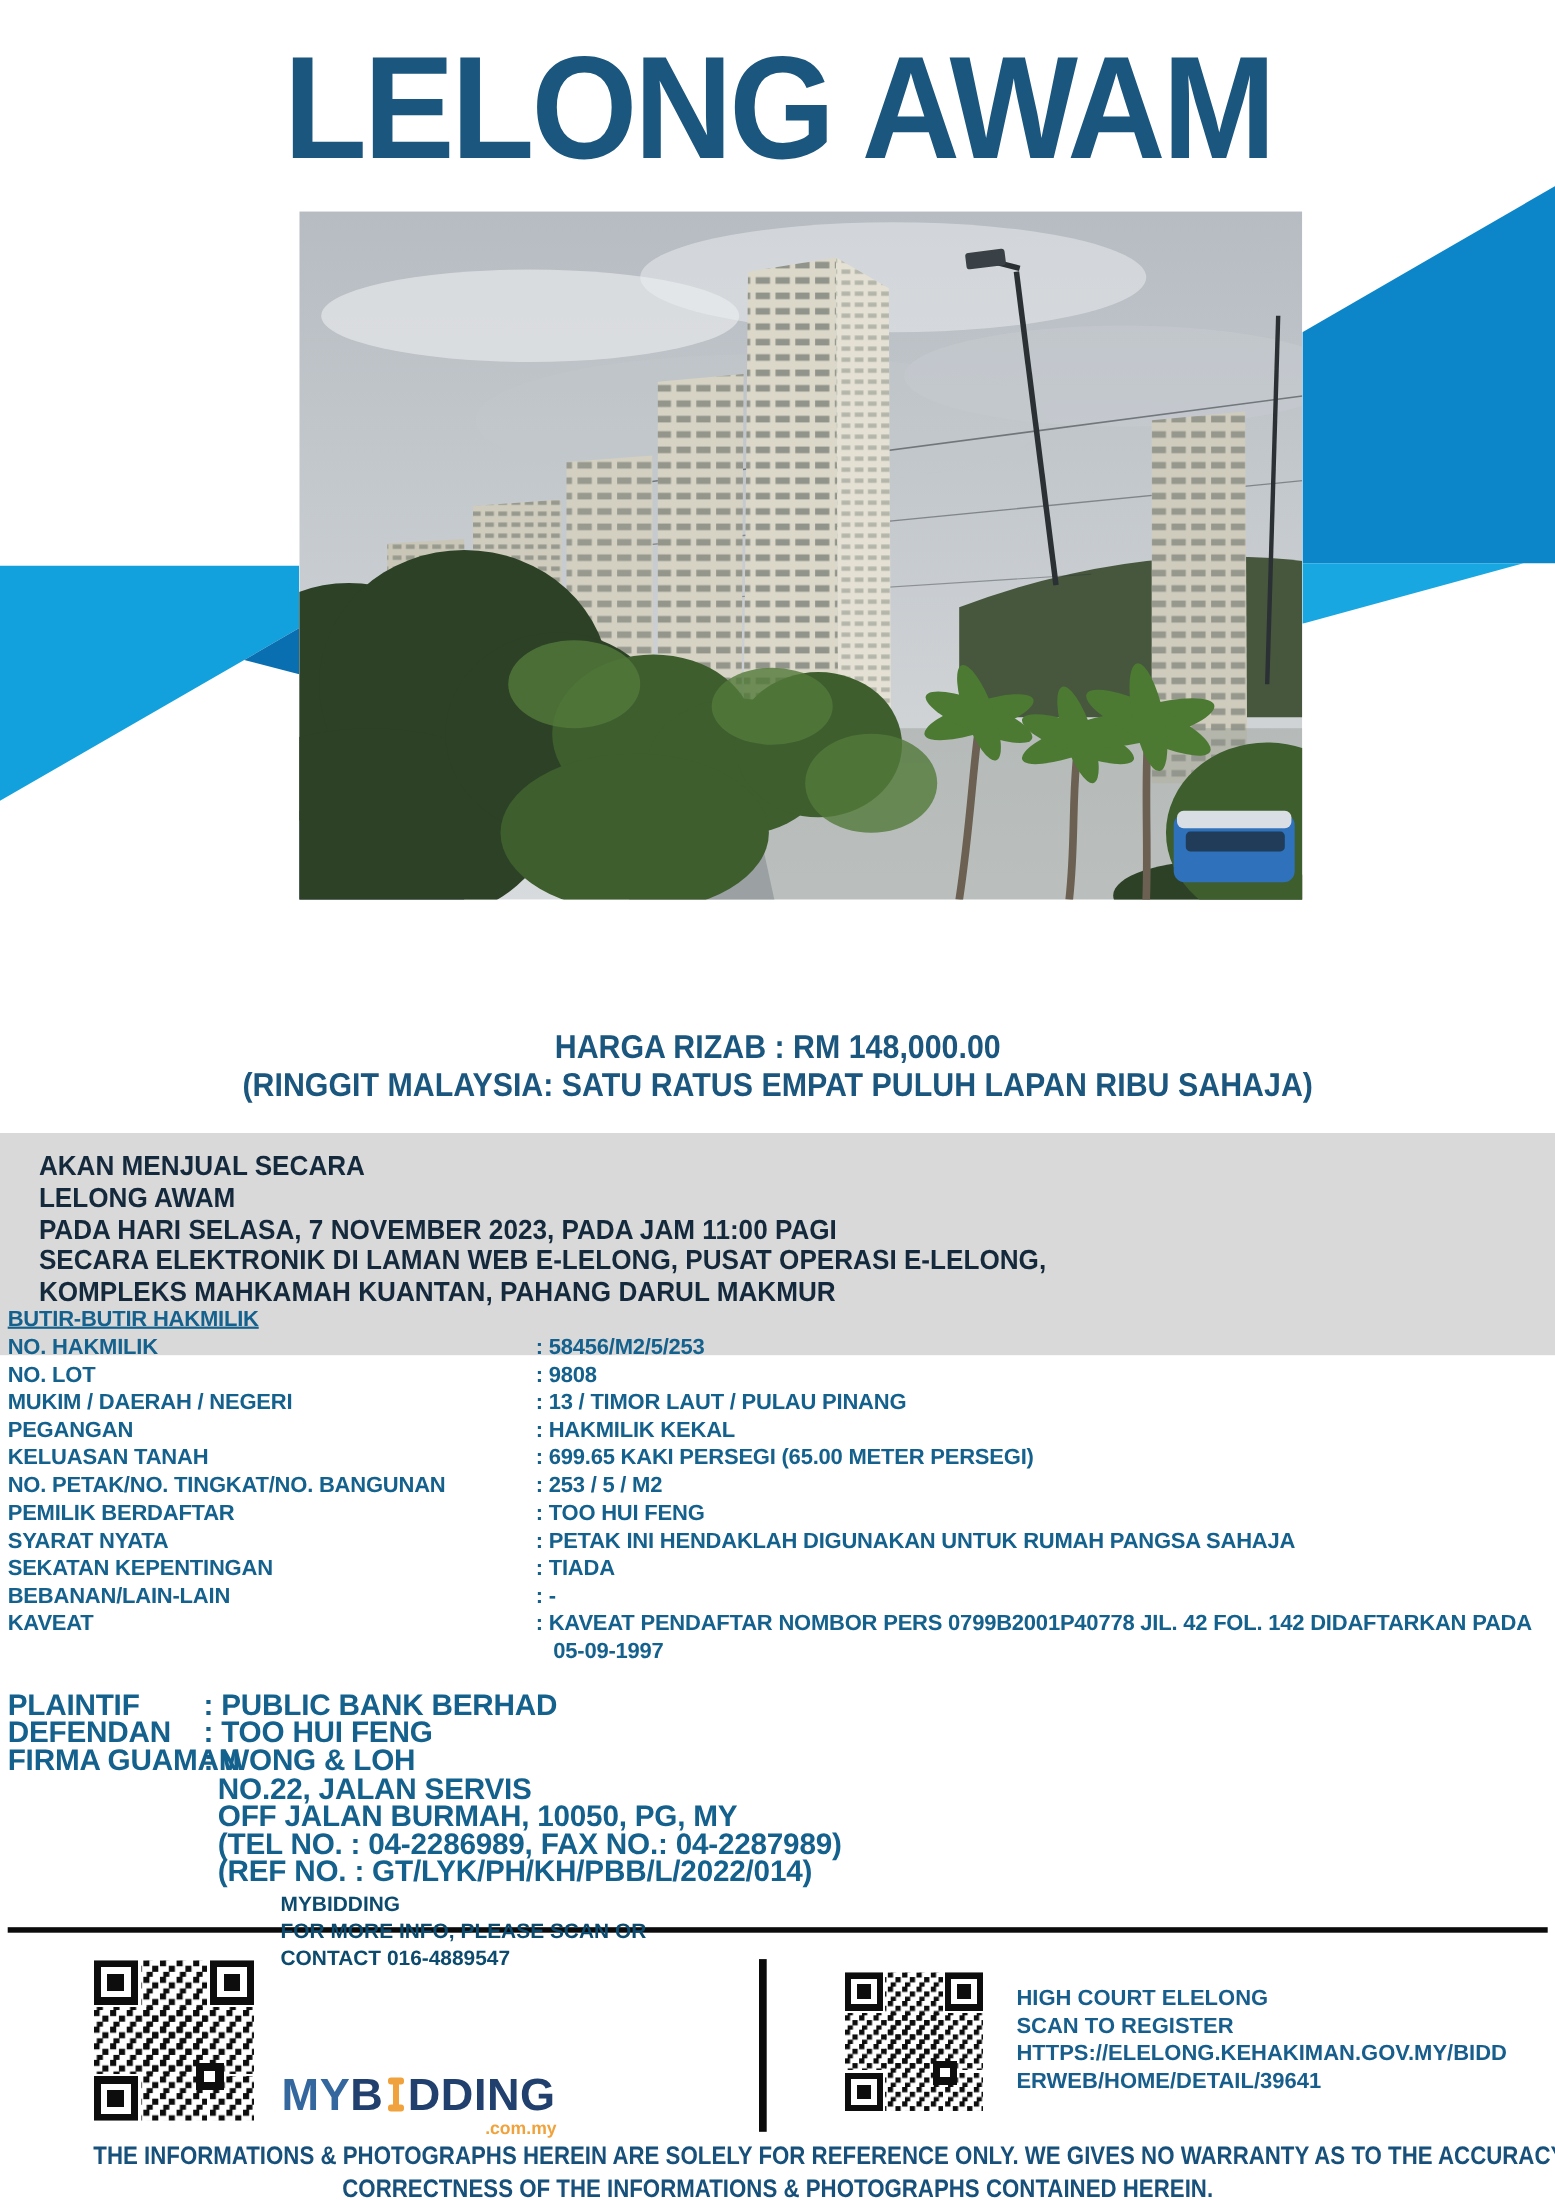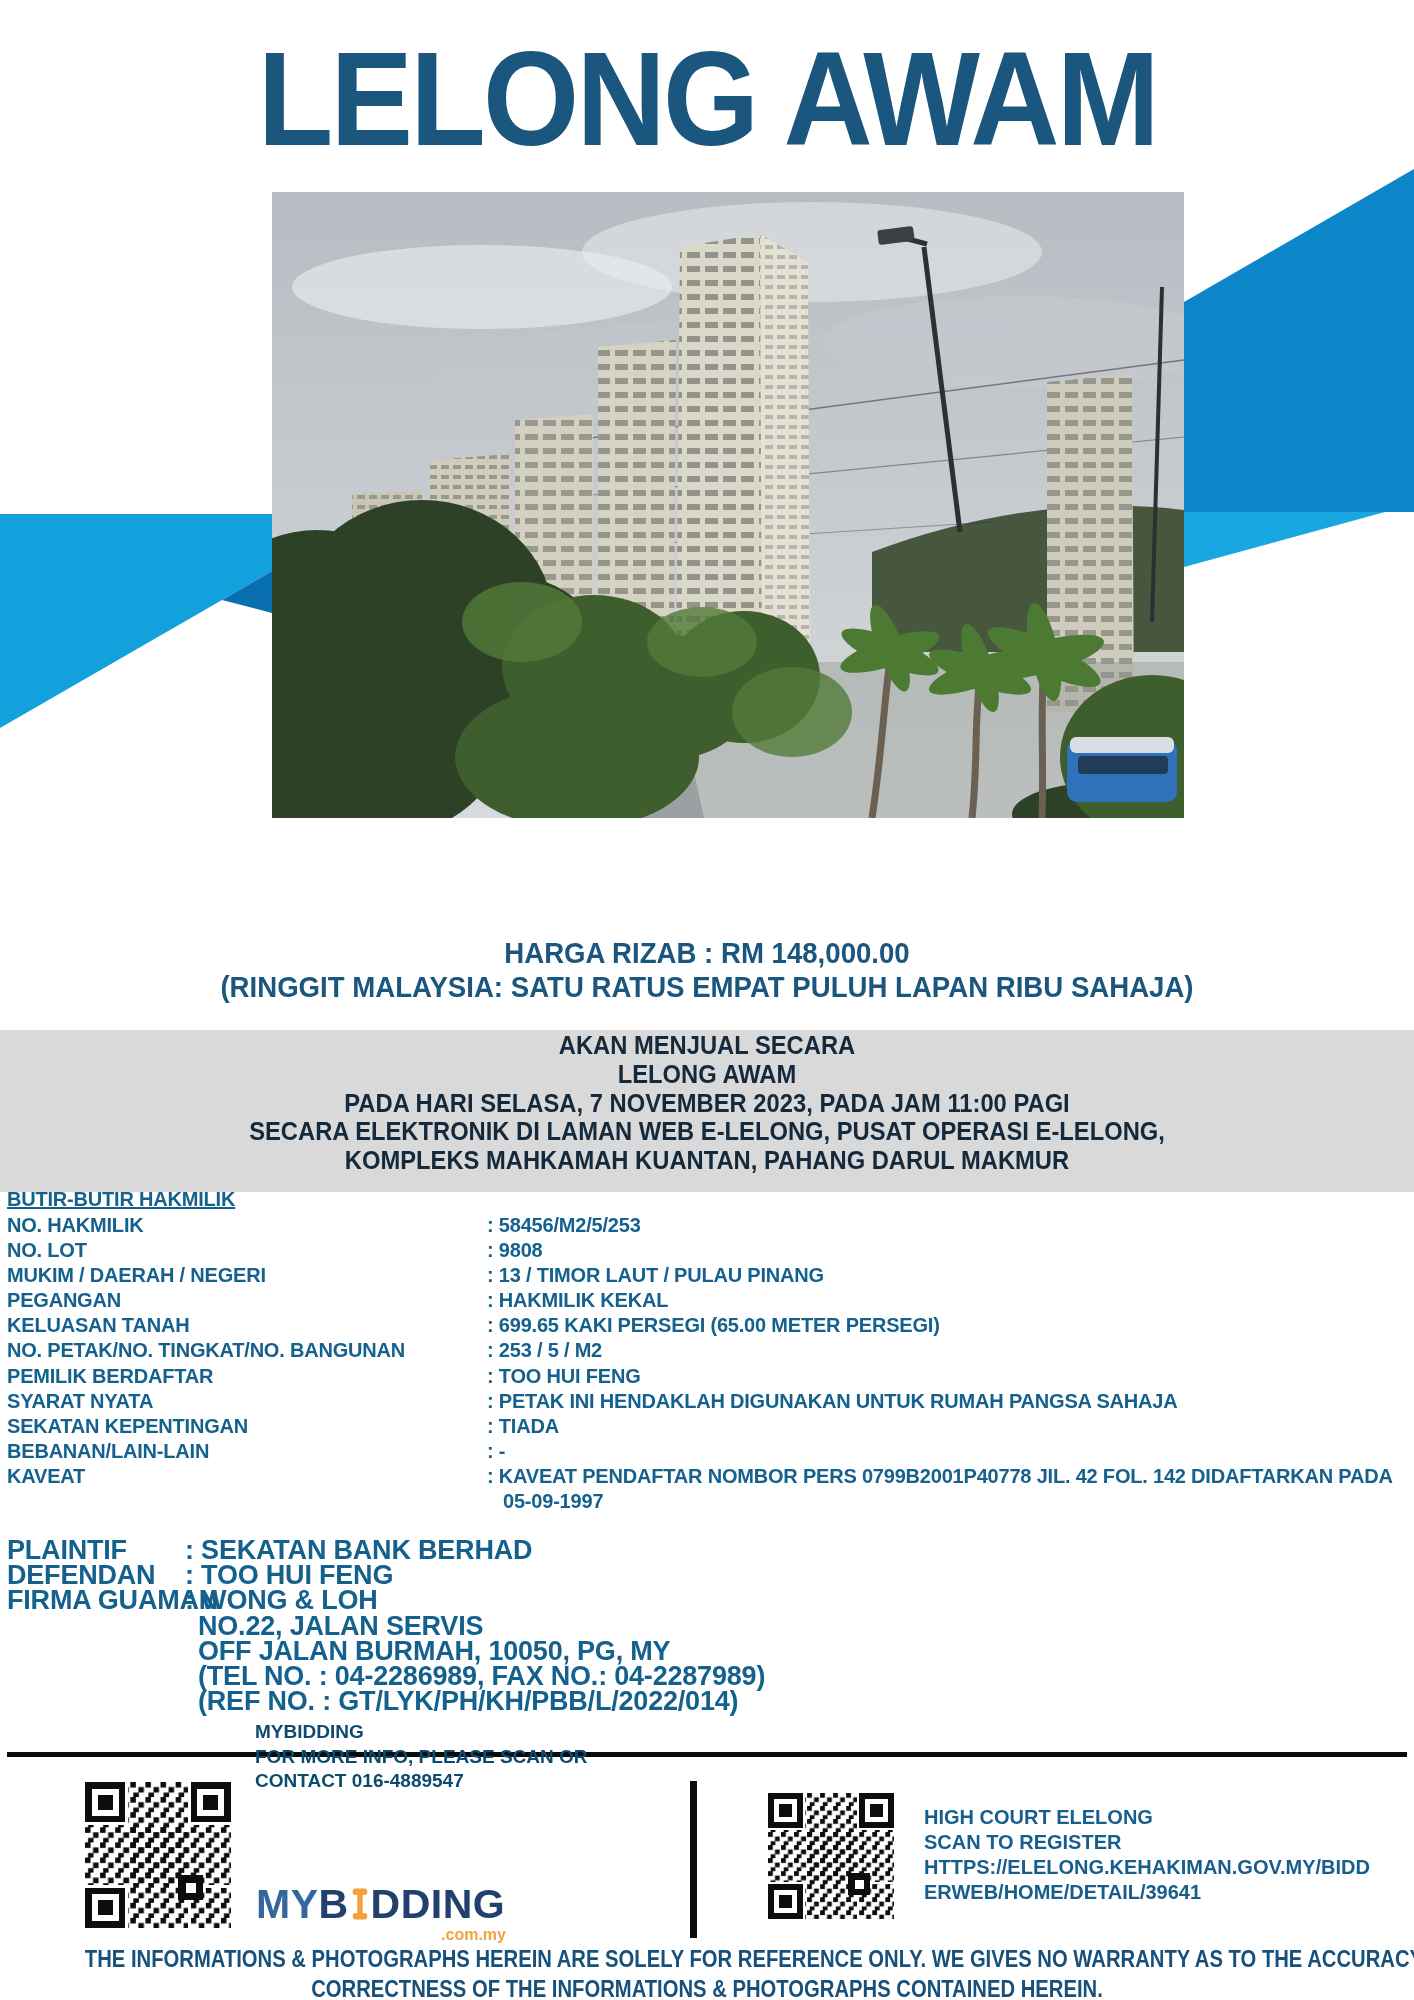--- a/index.html
+++ b/index.html
@@ -22,22 +22,22 @@
   
   .banner{left:0;top:838px;width:1414px;height:85px;background:#1C5274;color:#ffffff;
           text-align:center;padding-top:4px;box-sizing:border-box;}
   .bline{font-size:31px;font-weight:700;line-height:42px;white-space:pre;transform:scaleX(0.90);}
 
   
   .price{left:0;top:936px;width:1414px;text-align:center;color:#1A567D;}
   .pline{font-size:30px;font-weight:700;line-height:34px;white-space:pre;transform:scaleX(0.92);}
 
   
-  .notice{left:0;top:1030px;width:1414px;height:162px;background:#D9D9D9;color:#14293C;
-          text-align:center;padding-top:1px;box-sizing:border-box;}
+  .notice{left:0;top:1030px;width:1414px;height:202px;background:#D9D9D9;color:#14293C;
+          padding-top:16px;box-sizing:border-box;}
   .nline{font-size:25px;font-weight:700;line-height:28.8px;white-space:pre;transform:scaleX(0.95);}
 
   
   .details{left:7px;top:1186px;color:#15618D;font-weight:700;font-size:20px;letter-spacing:-0.2px;}
   .dheading{font-size:20px;line-height:26px;text-decoration:underline;margin-bottom:1px;}
   .drow{display:flex;line-height:25.1px;gap:32px;}
   .dlabel{flex:none;width:448px;white-space:nowrap;}
   .dvalue{white-space:nowrap;}
   .dvalue.ind{padding-left:16px;}
 
@@ -279,21 +279,21 @@
       </div>
     <div class="drow">
         <span class="dlabel"></span>
         <span class="dvalue ind">05-09-1997</span>
       </div>
   </div>
 
   <div class="abs case">
     <div class="crow">
         <span class="clabel">PLAINTIF</span>
-        <span class="cvalue">: SEKATAN BANK BERHAD</span>
+        <span class="cvalue">: PUBLIC BANK BERHAD</span>
       </div>
     <div class="crow">
         <span class="clabel">DEFENDAN</span>
         <span class="cvalue">: TOO HUI FENG</span>
       </div>
     <div class="crow">
         <span class="clabel">FIRMA GUAMAN</span>
         <span class="cvalue">: WONG &amp; LOH</span>
       </div>
     <div class="crow">

